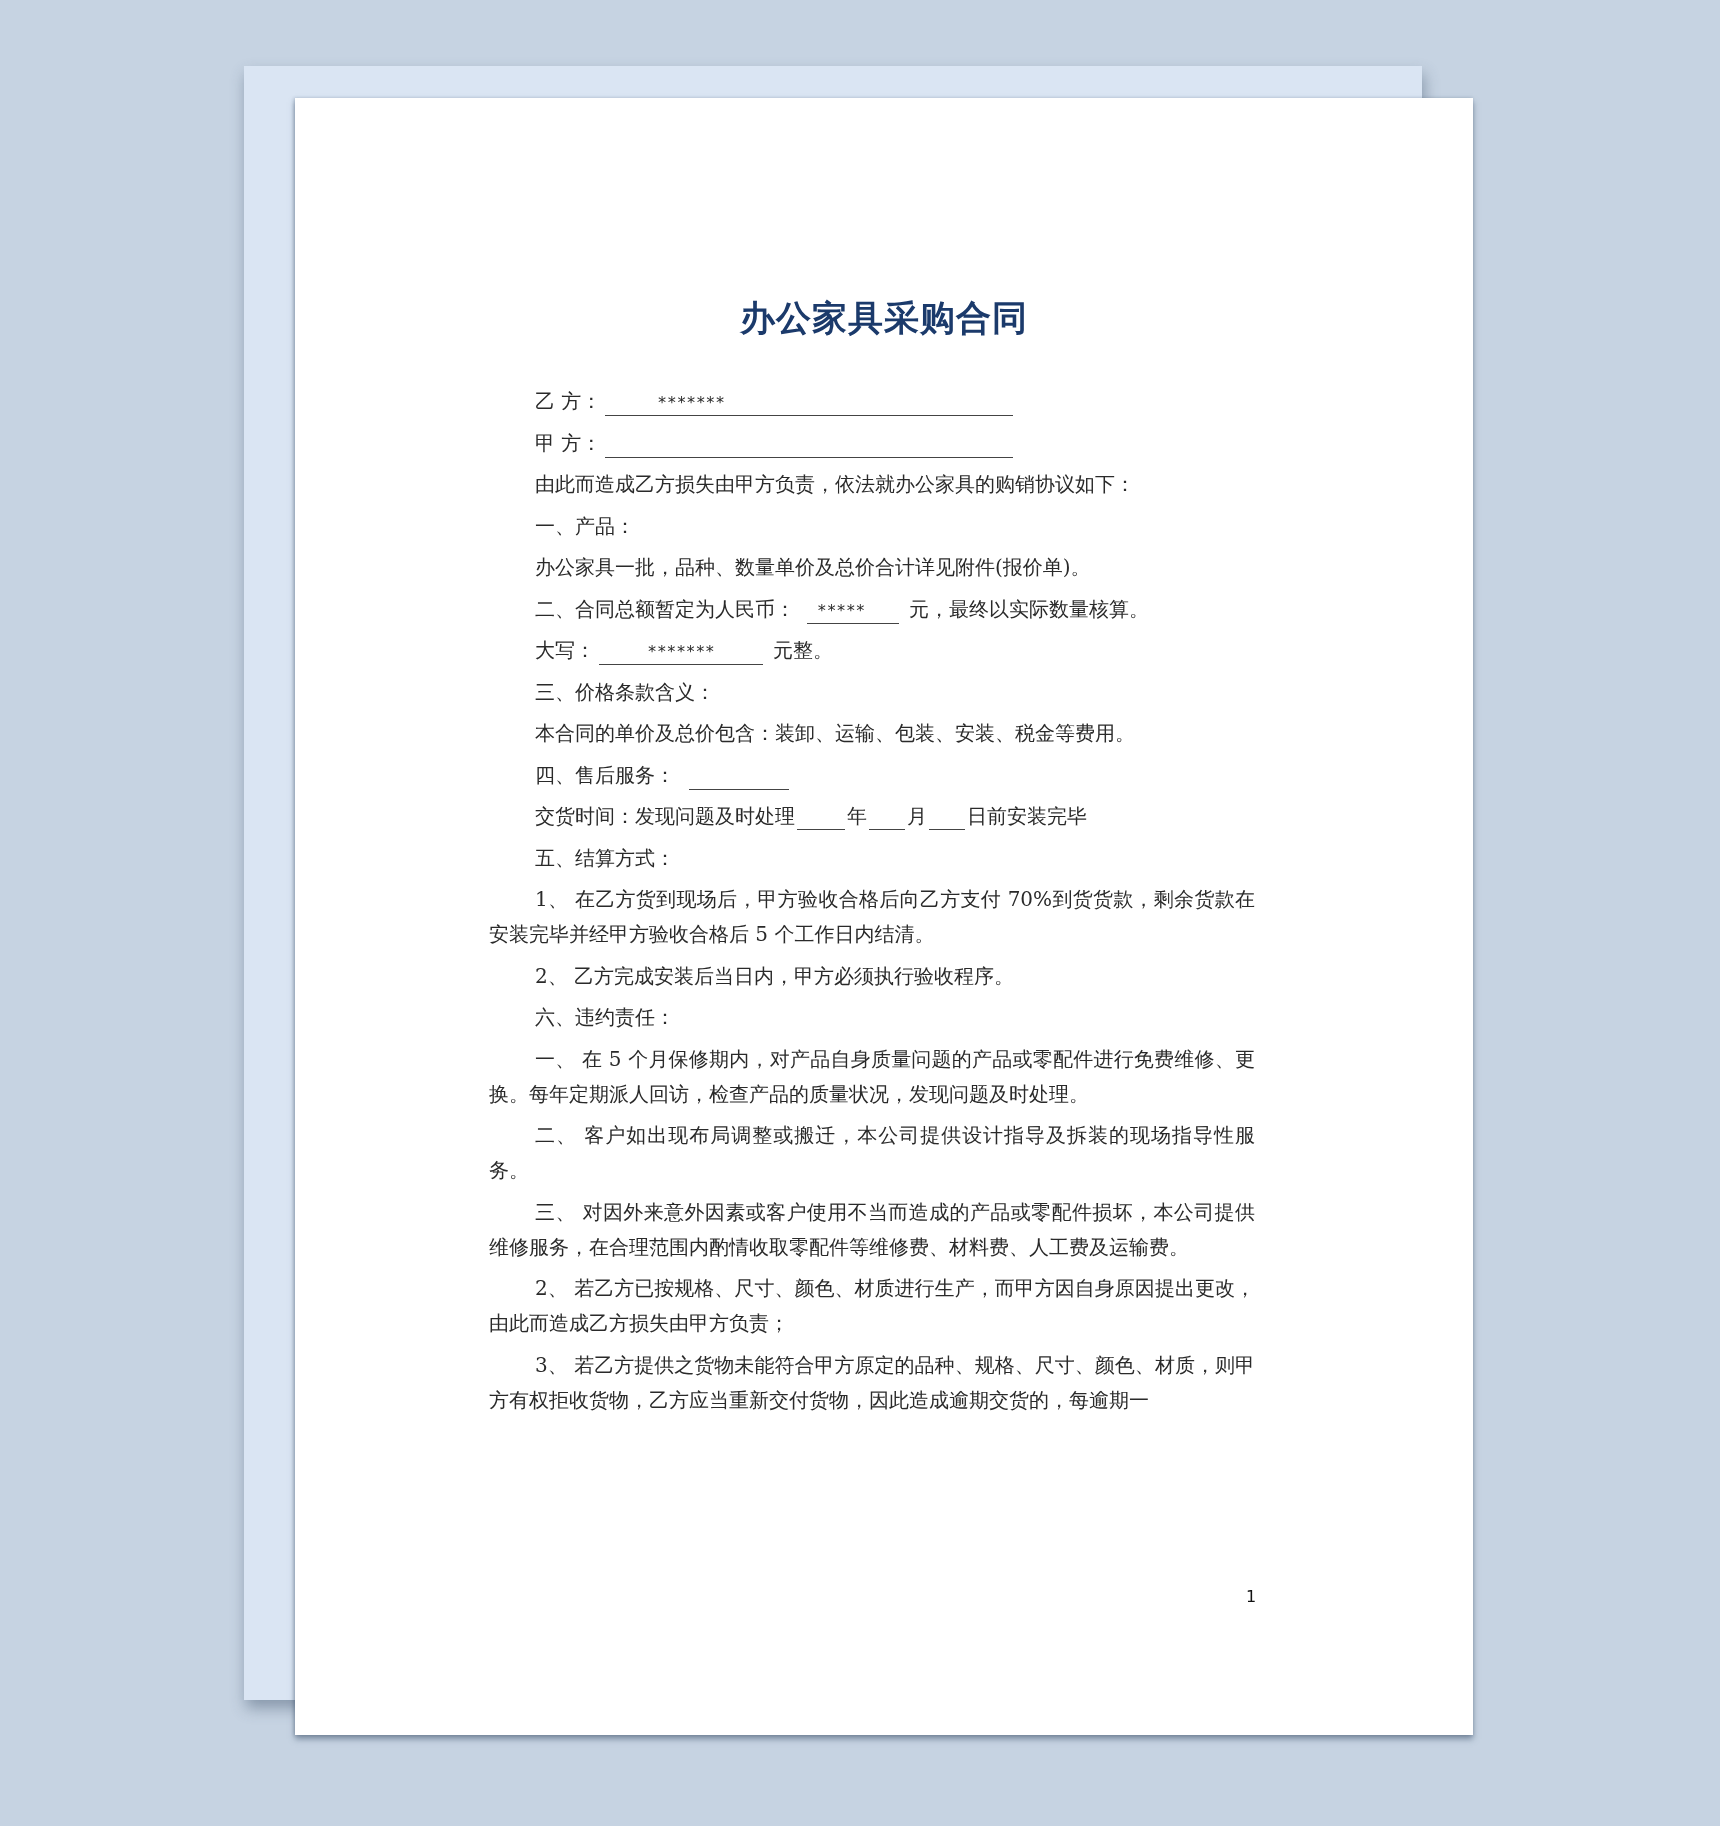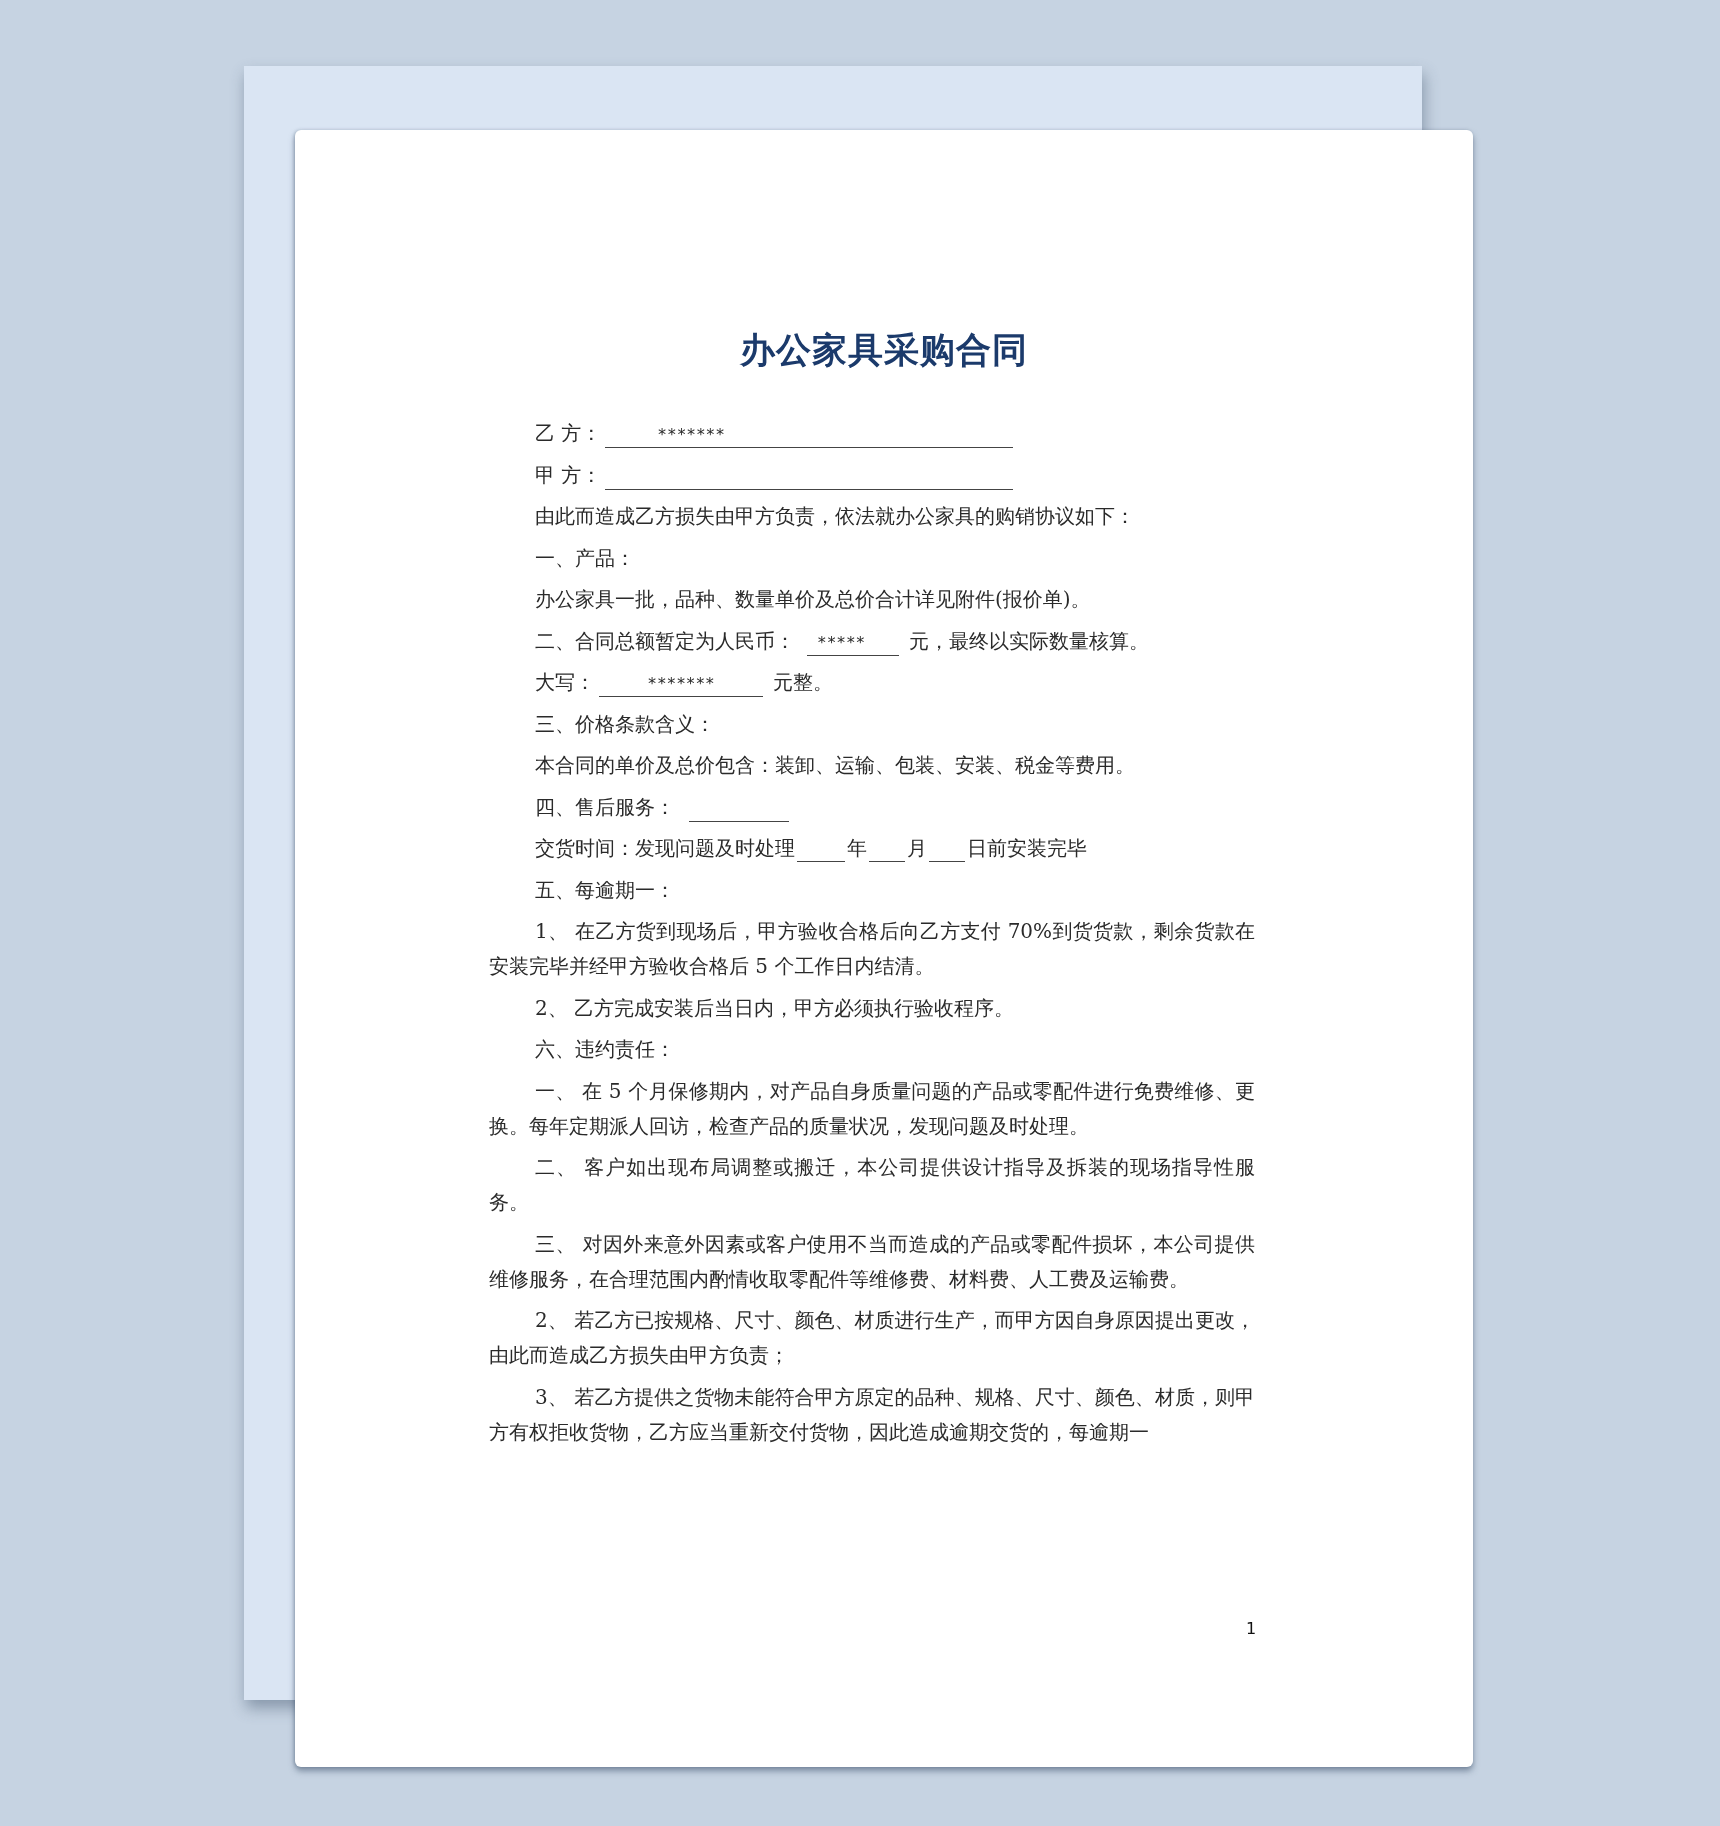--- a/index.html
+++ b/index.html
@@ -19,26 +19,25 @@
     left: 244px;
     top: 66px;
     width: 1178px;
     height: 1634px;
     background: #dae5f3;
     box-shadow: 2px 8px 14px rgba(60, 80, 105, 0.45);
   }
   .front-page {
     position: absolute;
     left: 295px;
-    top: 130px;
+    top: 98px;
     width: 1178px;
     height: 1637px;
     background: #ffffff;
     box-shadow: 0px 4px 6px rgba(60, 80, 105, 0.55), -1px 0 3px rgba(60,80,105,0.25);
-    border-radius: 6px;
   }
   .doc-title {
     position: absolute;
     left: 0;
     right: 0;
     top: 197px;
     text-align: center;
     font-family: "DejaVu Sans", "Liberation Sans", sans-serif;
     font-weight: bold;
     font-size: 35px;
@@ -141,21 +140,21 @@
 
     <p class="para"><span>大写：</span><span class="ul ul-words"><span class="mask">*******</span></span><span>元整。</span></p>
 
     <p class="para">三、价格条款含义：</p>
     <p class="para">本合同的单价及总价包含：装卸、运输、包装、安装、税金等费用。</p>
 
     <p class="para"><span>四、售后服务：</span><span class="ul ul-place"><span class="mask">&nbsp;</span></span></p>
 
     <p class="para"><span>交货时间：发现问题及时处理</span><span class="ul ul-year">&nbsp;</span><span>年</span><span class="ul ul-month">&nbsp;</span><span>月</span><span class="ul ul-day">&nbsp;</span><span>日前安装完毕</span></p>
 
-    <p class="para">五、每逾期一：</p>
+    <p class="para">五、结算方式：</p>
     <p class="para">1、 在乙方货到现场后，甲方验收合格后向乙方支付 70%到货货款，剩余货款在安装完毕并经甲方验收合格后 5 个工作日内结清。</p>
     <p class="para">2、 乙方完成安装后当日内，甲方必须执行验收程序。</p>
 
     <p class="para">六、违约责任：</p>
     <p class="para">一、 在 5 个月保修期内，对产品自身质量问题的产品或零配件进行免费维修、更换。每年定期派人回访，检查产品的质量状况，发现问题及时处理。</p>
     <p class="para">二、 客户如出现布局调整或搬迁，本公司提供设计指导及拆装的现场指导性服务。</p>
     <p class="para">三、 对因外来意外因素或客户使用不当而造成的产品或零配件损坏，本公司提供维修服务，在合理范围内酌情收取零配件等维修费、材料费、人工费及运输费。</p>
 
     <p class="para">2、 若乙方已按规格、尺寸、颜色、材质进行生产，而甲方因自身原因提出更改，由此而造成乙方损失由甲方负责；</p>
     <p class="para">3、 若乙方提供之货物未能符合甲方原定的品种、规格、尺寸、颜色、材质，则甲方有权拒收货物，乙方应当重新交付货物，因此造成逾期交货的，每逾期一</p>

